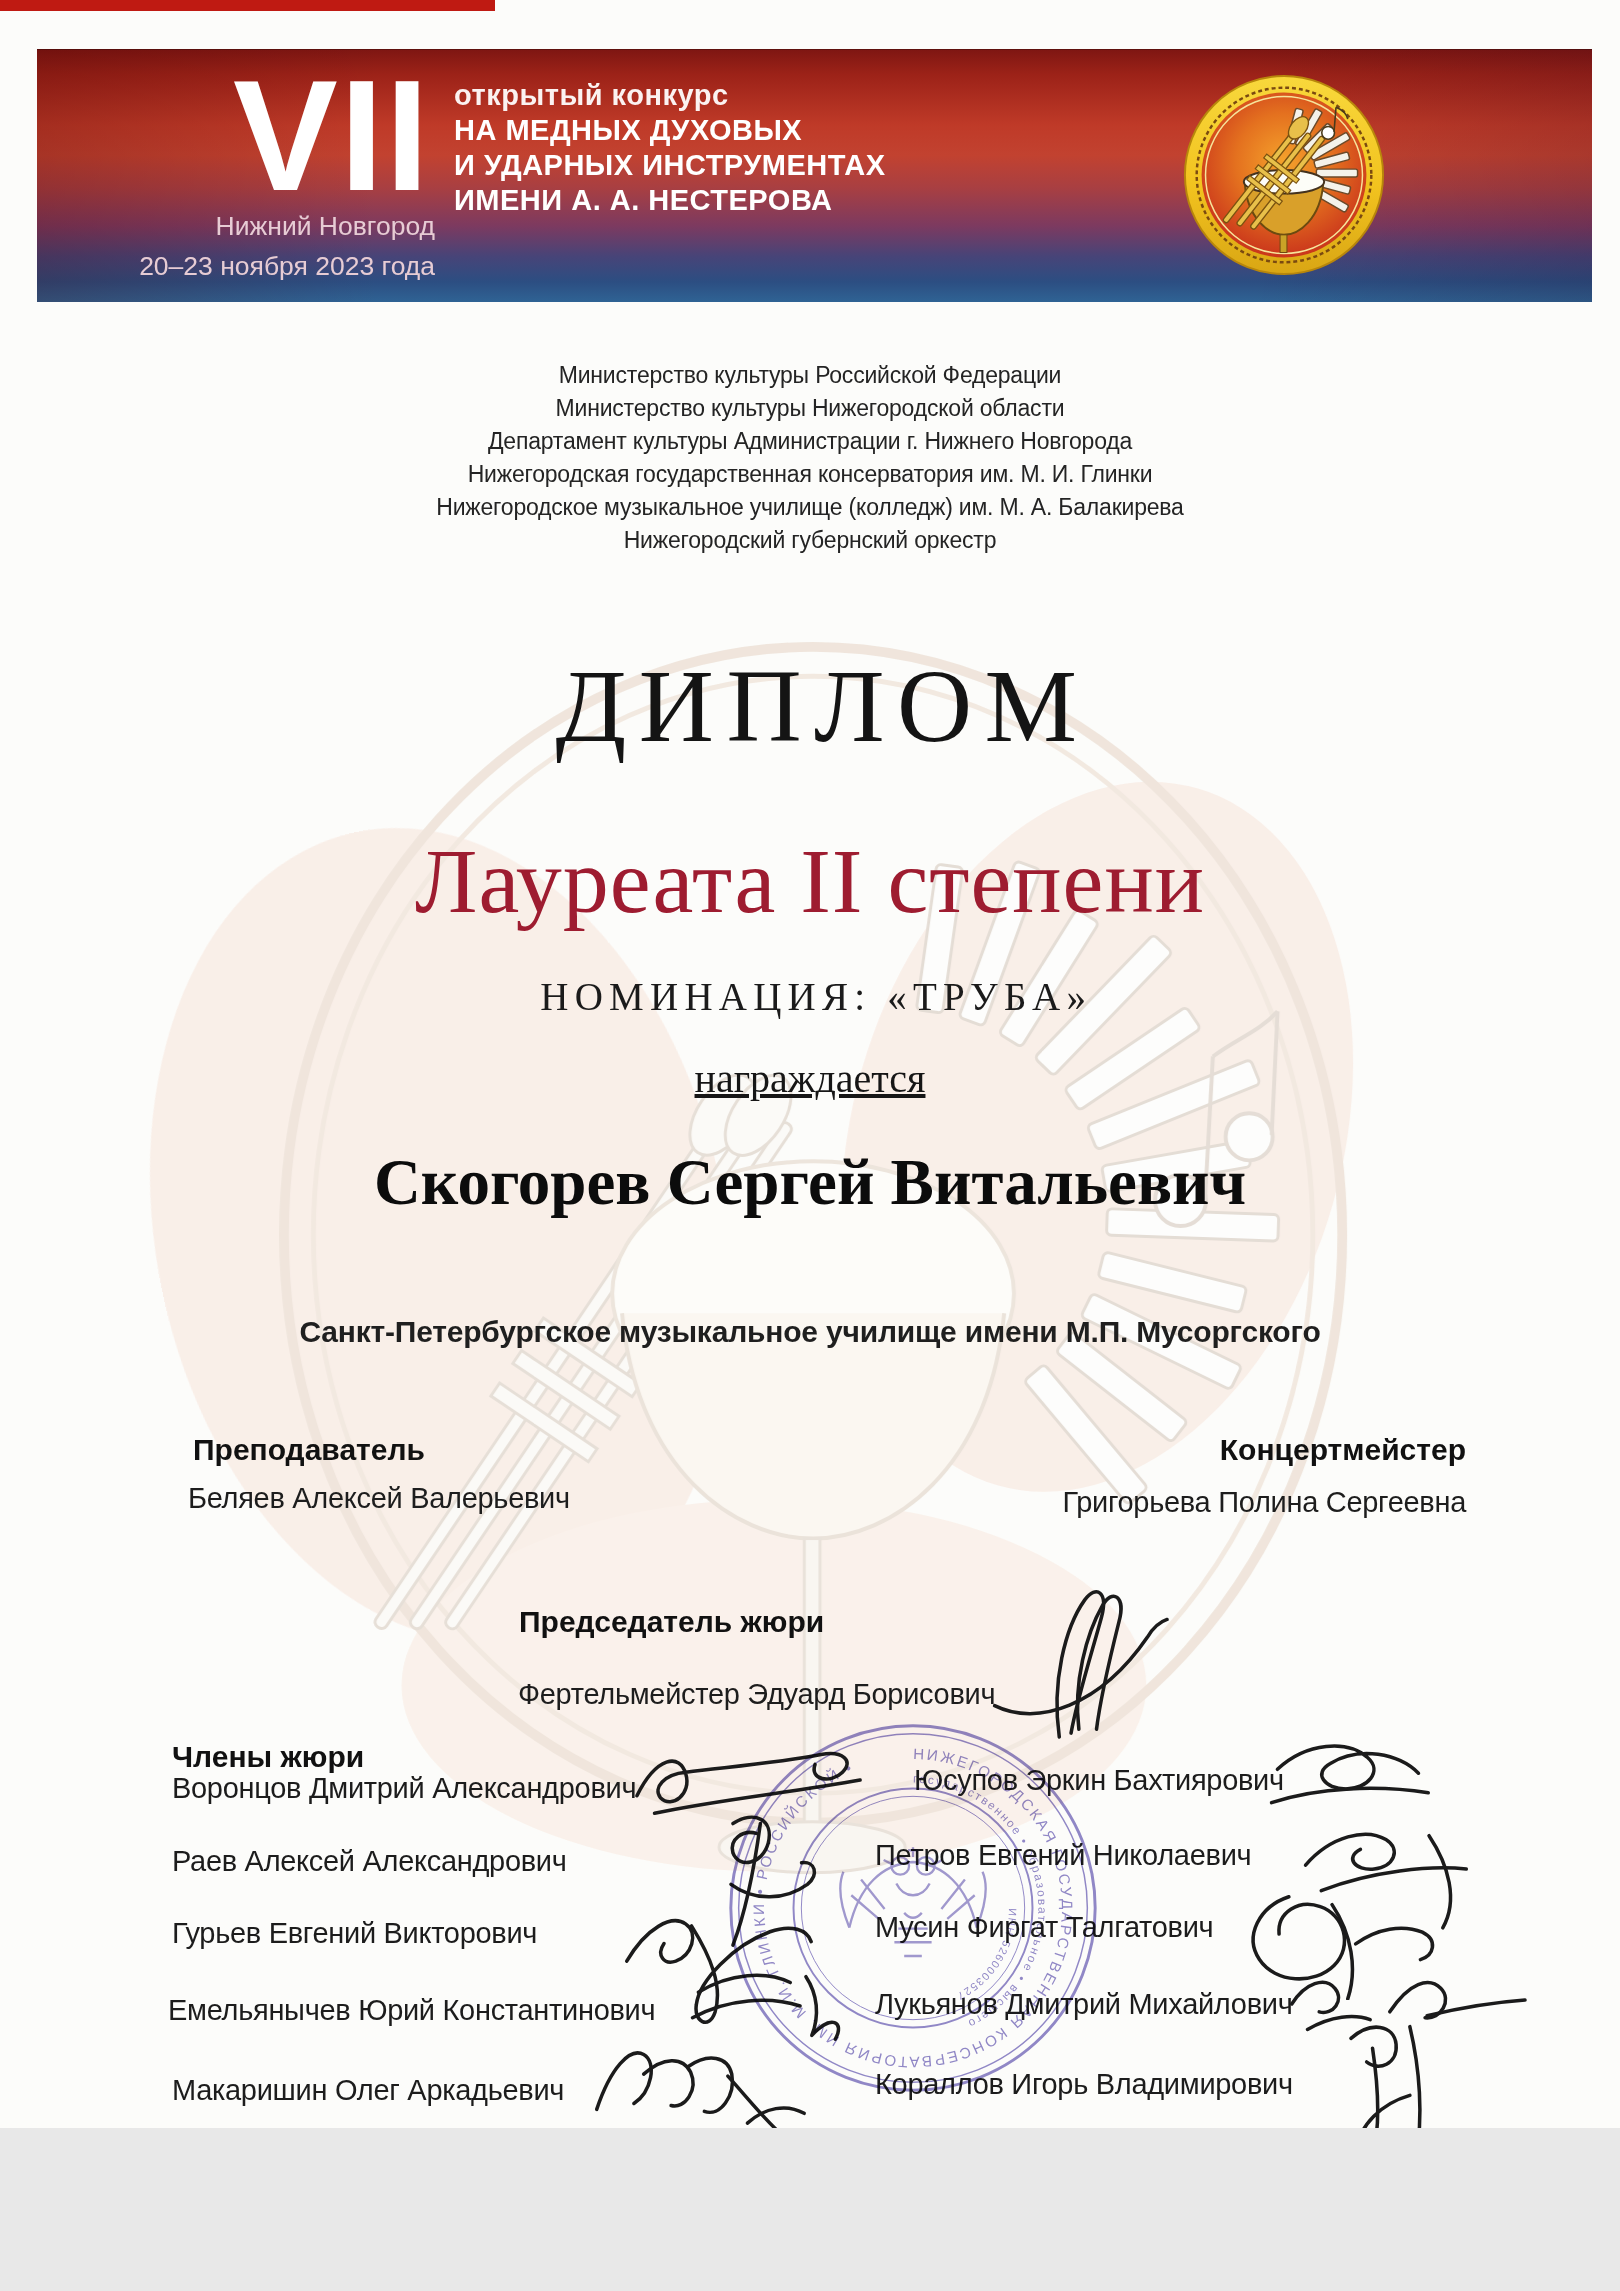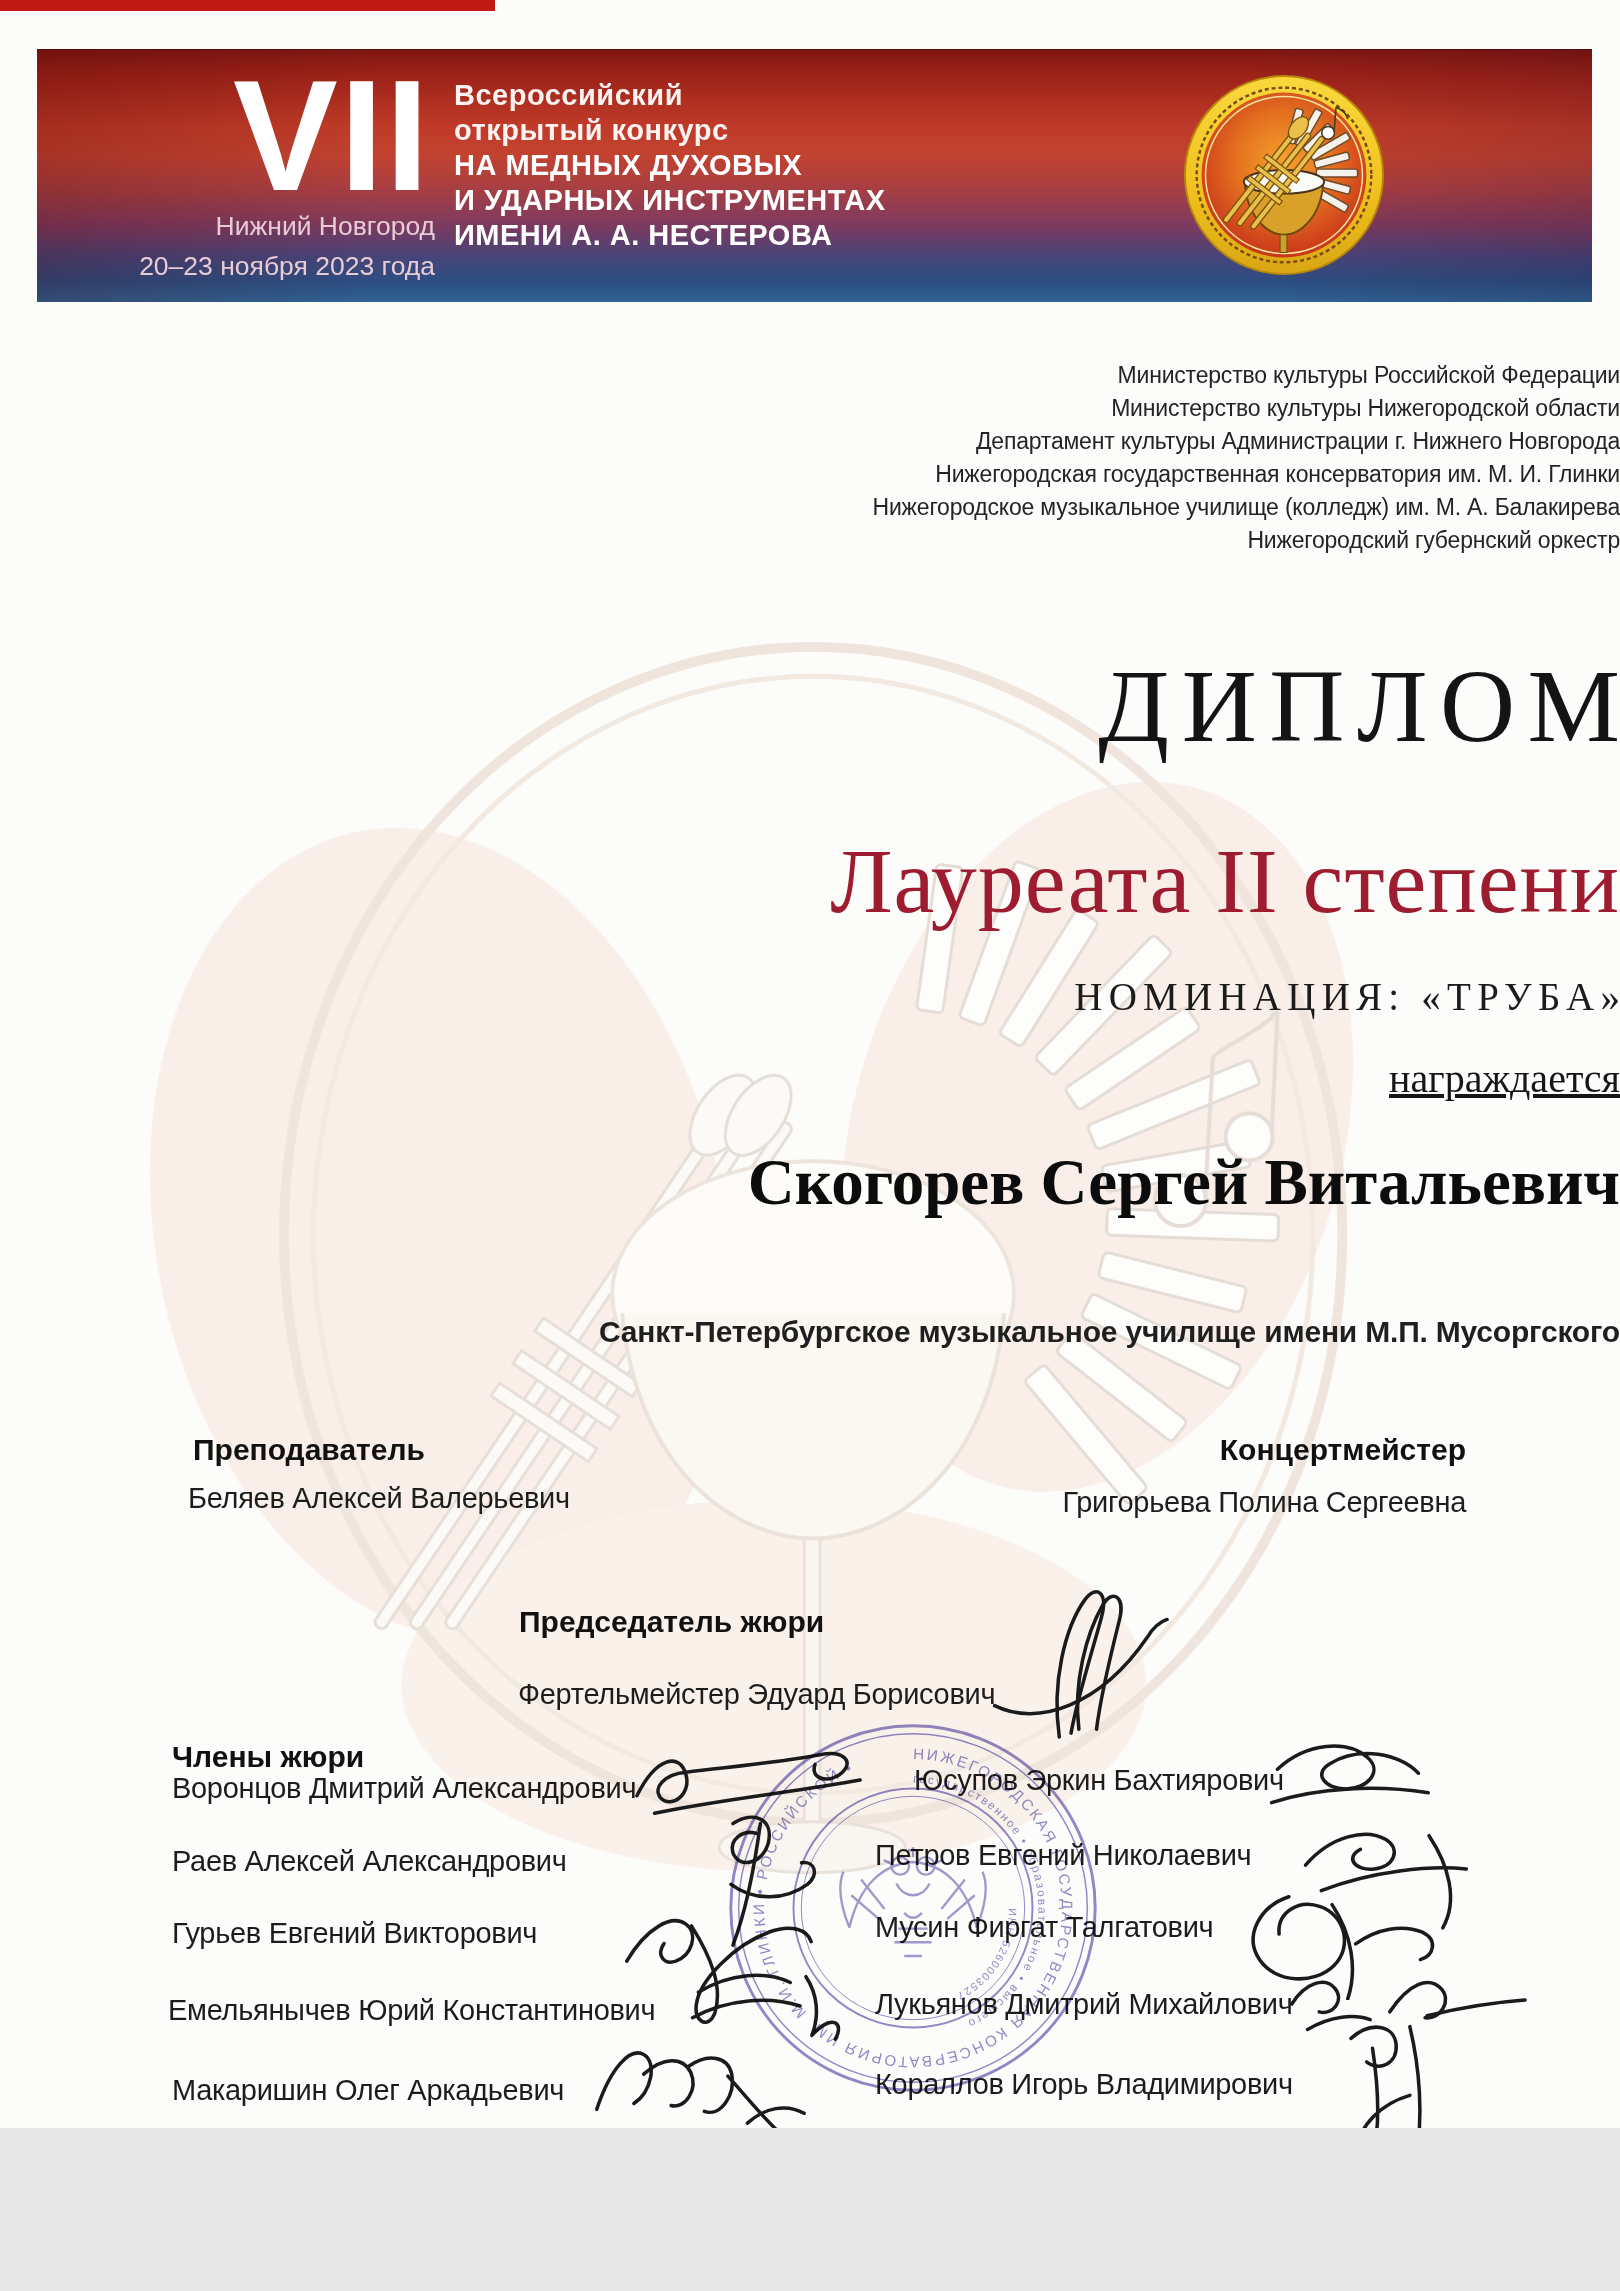--- a/index.html
+++ b/index.html
@@ -3,21 +3,21 @@
 <meta charset="utf-8">
 <style>
   :root{
     --sans:"Liberation Sans","DejaVu Sans",sans-serif;
     --serif:"Liberation Serif","DejaVu Serif",serif;
   }
   html,body{margin:0;padding:0;background:#e8e8e8;}
   .page{position:relative;width:1620px;height:2128px;background:#fcfcfa;overflow:hidden;
         font-family:var(--sans);color:#1e1e1e;}
   .abs{position:absolute;}
-  .centered{left:0;width:100%;text-align:right;}
+  .centered{left:0;width:100%;text-align:center;}
 
   
   .top-strip{left:0;top:0;width:495px;height:10.8px;background:var(--scan-strip,#bf1a12);}
 
   
   .banner{left:37px;top:49px;width:1555px;height:253px;
     background:
       linear-gradient(90deg, rgba(70,0,0,.22) 0%, rgba(0,0,0,0) 22%, rgba(0,0,0,0) 78%, rgba(30,0,25,.15) 100%),
       linear-gradient(180deg,#7e1612 0%,#9c2218 10%,#bf3a28 30%,#c24230 42%,#a83f42 55%,#7c3a60 70%,#474478 82%,#2c4e82 92%,#2f6394 100%);
     box-shadow:0 1px 0 rgba(0,0,0,.25) inset;}
@@ -144,21 +144,20 @@
     </g>
   </svg>
 
   <header class="abs banner">
     <div class="abs edition">VII</div>
     <div class="abs city-date">
       <div>Нижний Новгород</div>
       <div>20–23 ноября 2023 года</div>
     </div>
     <div class="abs banner-titles">
-      <div>Всероссийский</div>
       <div>открытый конкурс</div>
       <div class="cap">НА МЕДНЫХ ДУХОВЫХ</div>
       <div class="cap">И УДАРНЫХ ИНСТРУМЕНТАХ</div>
       <div class="cap">ИМЕНИ А. А. НЕСТЕРОВА</div>
     </div>
 
     <svg class="abs medal" viewBox="0 0 210 210">
       <defs>
         <radialGradient id="medalInner" cx="50%" cy="42%" r="65%">
           <stop offset="0%" stop-color="#f5a22c"></stop>

